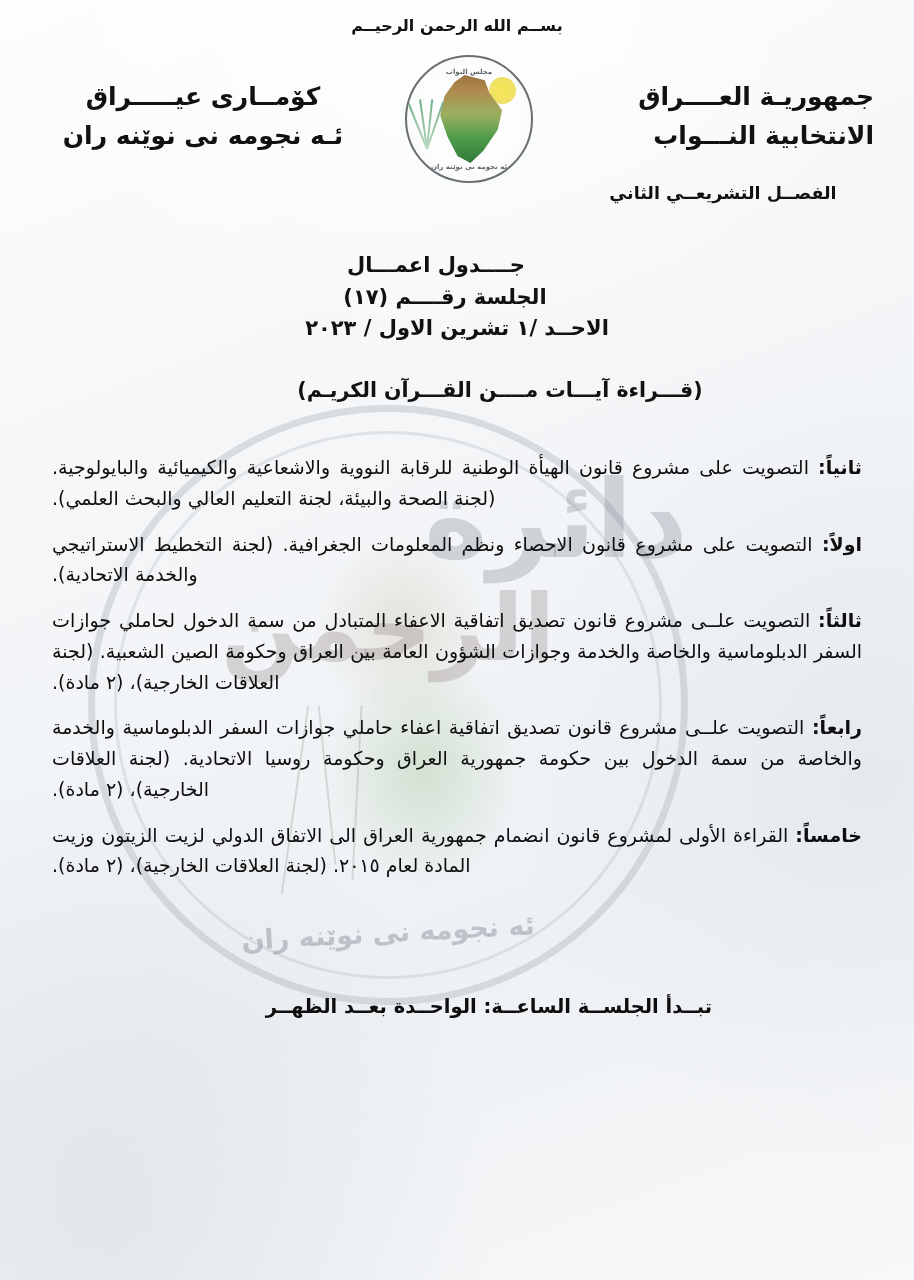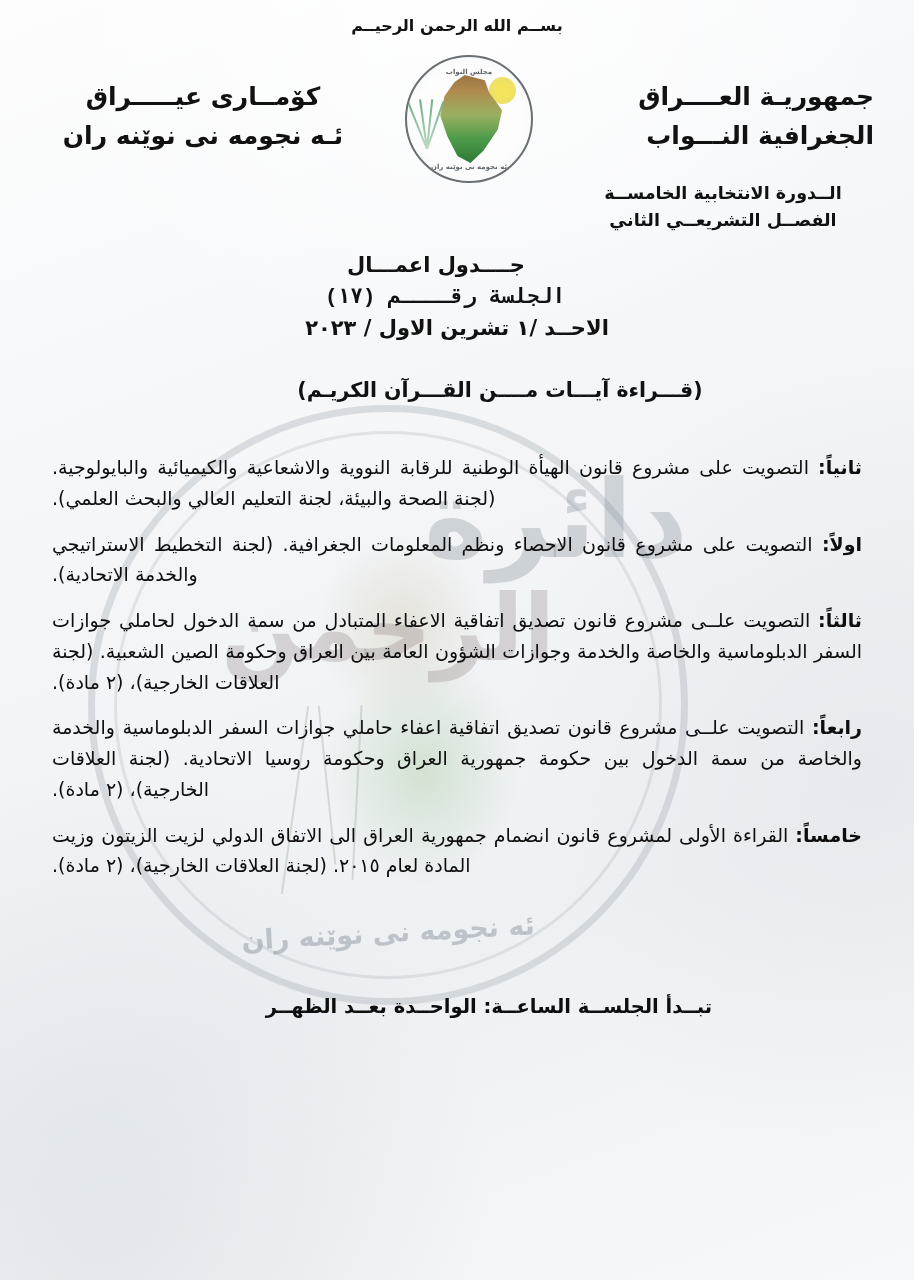--- a/index.html
+++ b/index.html
@@ -248,21 +248,21 @@
   .agenda-block .a1,
   .agenda-block .a2,
   .agenda-block .a3 {
     font-size: 21px;
     font-weight: 700;
     color: #111;
     line-height: 1.5;
     white-space: nowrap;
   }
   .agenda-block .a1 { padding-right: 42px; }
-  .agenda-block .a2 { padding-right: 24px; font-family: Liberation Mono, monospace; }
+  .agenda-block .a2 { padding-right: 24px; }
 
   .quran {
     position: absolute;
     left: 0;
     right: 0;
     top: 378px;
     text-align: center;
     padding-left: 86px;
     font-size: 20.5px;
     font-weight: 700;
@@ -342,25 +342,24 @@
     <div class="cap-bot">ئه نجومه نی نوێنه ران</div>
   </div>
 
   <div class="kurd-block">
     <div class="l1">كۆمــاری عيـــــراق</div>
     <div class="l2">ئـه نجومه نی نوێنه ران</div>
   </div>
 
   <div class="ar-block">
     <div class="l1">جمهوريـة العــــراق</div>
-    <div class="l2">الجغرافية النـــواب</div>
+    <div class="l2">الانتخابية النـــواب</div>
   </div>
 
   <div class="term-block">
-    <div>الــدورة الانتخابية الخامســة</div>
     <div>الفصــل التشريعــي الثاني</div>
   </div>
 
   <div class="agenda-block">
     <div class="a1">جــــدول اعمـــال</div>
     <div class="a2">الجلسة رقــــم (١٧)</div>
     <div class="a3">الاحــد /١ تشرين الاول / ٢٠٢٣</div>
   </div>
 
   <div class="quran">(قـــراءة آيـــات مــــن القـــرآن الكريـم)</div>

